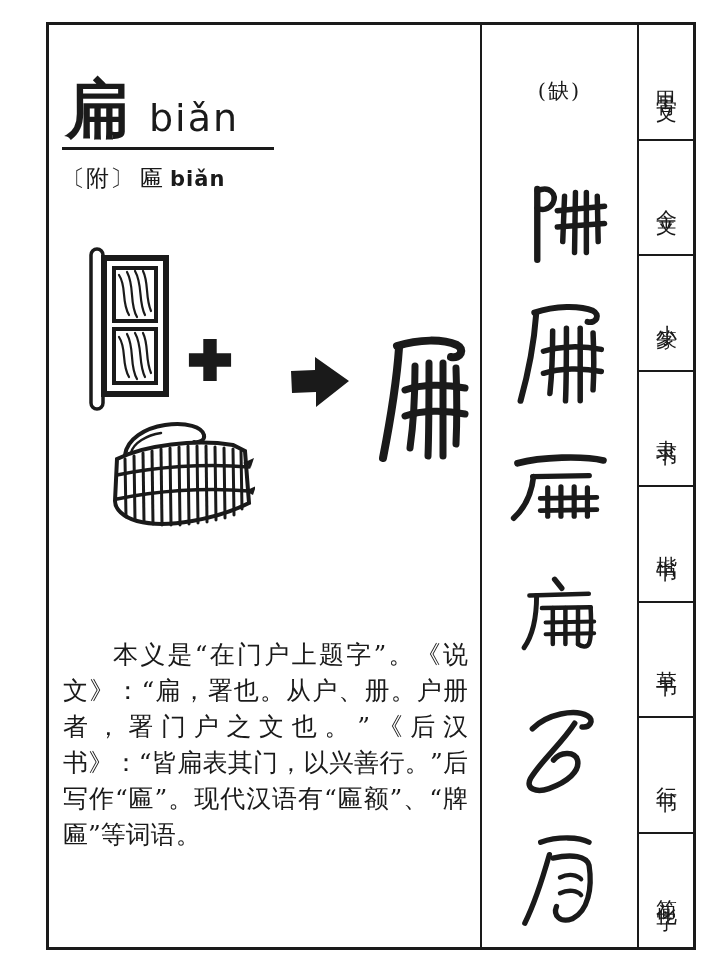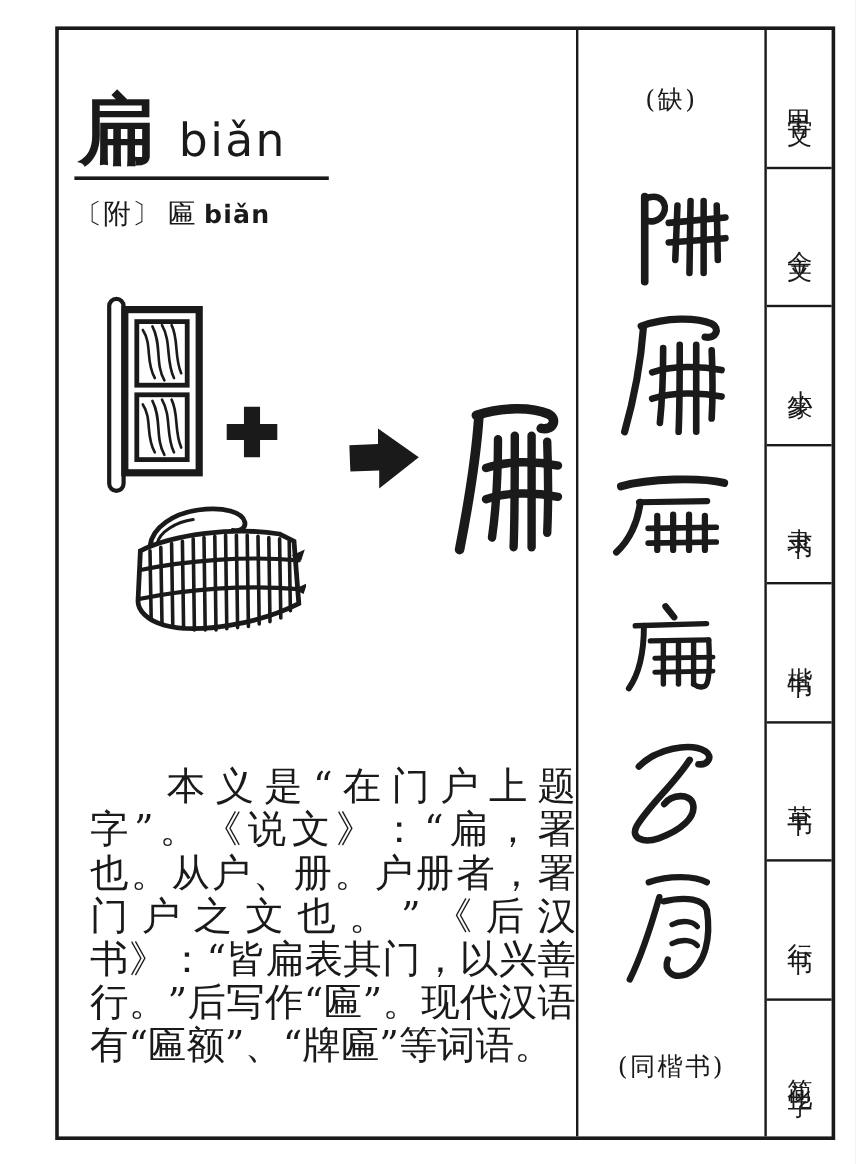--- a/index.html
+++ b/index.html
@@ -22,22 +22,22 @@
   .variant-line { position:absolute; left:13px; top:138px; font-size:23px; letter-spacing:1px; display:flex; align-items:baseline; gap:6px; }
   .variant-pinyin { font-family:"DejaVu Sans","Liberation Sans",sans-serif; font-size:21px; font-weight:600; }
   .illustration { position:absolute; left:10px; top:212px; width:420px; height:335px; }
   .illustration svg { position:absolute; }
   .svg-door   { left:24px;  top:8px; }
   .svg-plus   { left:128px; top:100px; }
   .svg-mat    { left:46px;  top:172px; }
   .svg-arrow  { left:232px; top:118px; }
   .svg-result { left:318px; top:95px; }
   .definition {
-    position:absolute; left:26px; top:612px; width:405px;
-    font-size:32px; line-height:36px; text-align:justify; text-indent:2em;
+    position:absolute; left:14px; top:612px; width:405px;
+    font-size:25px; line-height:36px; text-align:justify; text-indent:2em;
   }
   
   .script-col {
     position:absolute; left:431px; top:0; width:157px; height:100%;
     border-left:2px solid #1a1a1a; display:flex; flex-direction:column;
   }
   .script-row { flex:1; display:flex; align-items:center; justify-content:center; }
   .script-note { font-size:21px; letter-spacing:2px; }
   
   .label-col {
@@ -207,23 +207,20 @@
       <div class="script-row">
         <svg width="88" height="104" viewBox="0 0 100 112">
           <path class="stroke" stroke-width="6" d="M28,12 C48,5 72,6 83,12"></path>
           <path class="stroke" stroke-width="6" d="M38,26 C30,54 20,84 10,104"></path>
           <path class="stroke" stroke-width="6" d="M42,30 C64,25 80,28 83,38 C87,64 82,90 64,99 C50,104 42,95 46,85"></path>
           <path class="stroke" stroke-width="5" d="M50,52 C60,47 70,49 74,54"></path>
           <path class="stroke" stroke-width="5" d="M50,70 C60,65 70,67 74,72"></path>
         </svg>
       </div>
 
-      <div class="script-row">
-        <span class="script-note">(同楷书)</span>
-      </div>
     </div>
 
     <div class="label-col">
       <div class="label-cell">
         <span>甲骨文</span>
       </div>
       <div class="label-cell">
         <span>金文</span>
       </div>
       <div class="label-cell">

